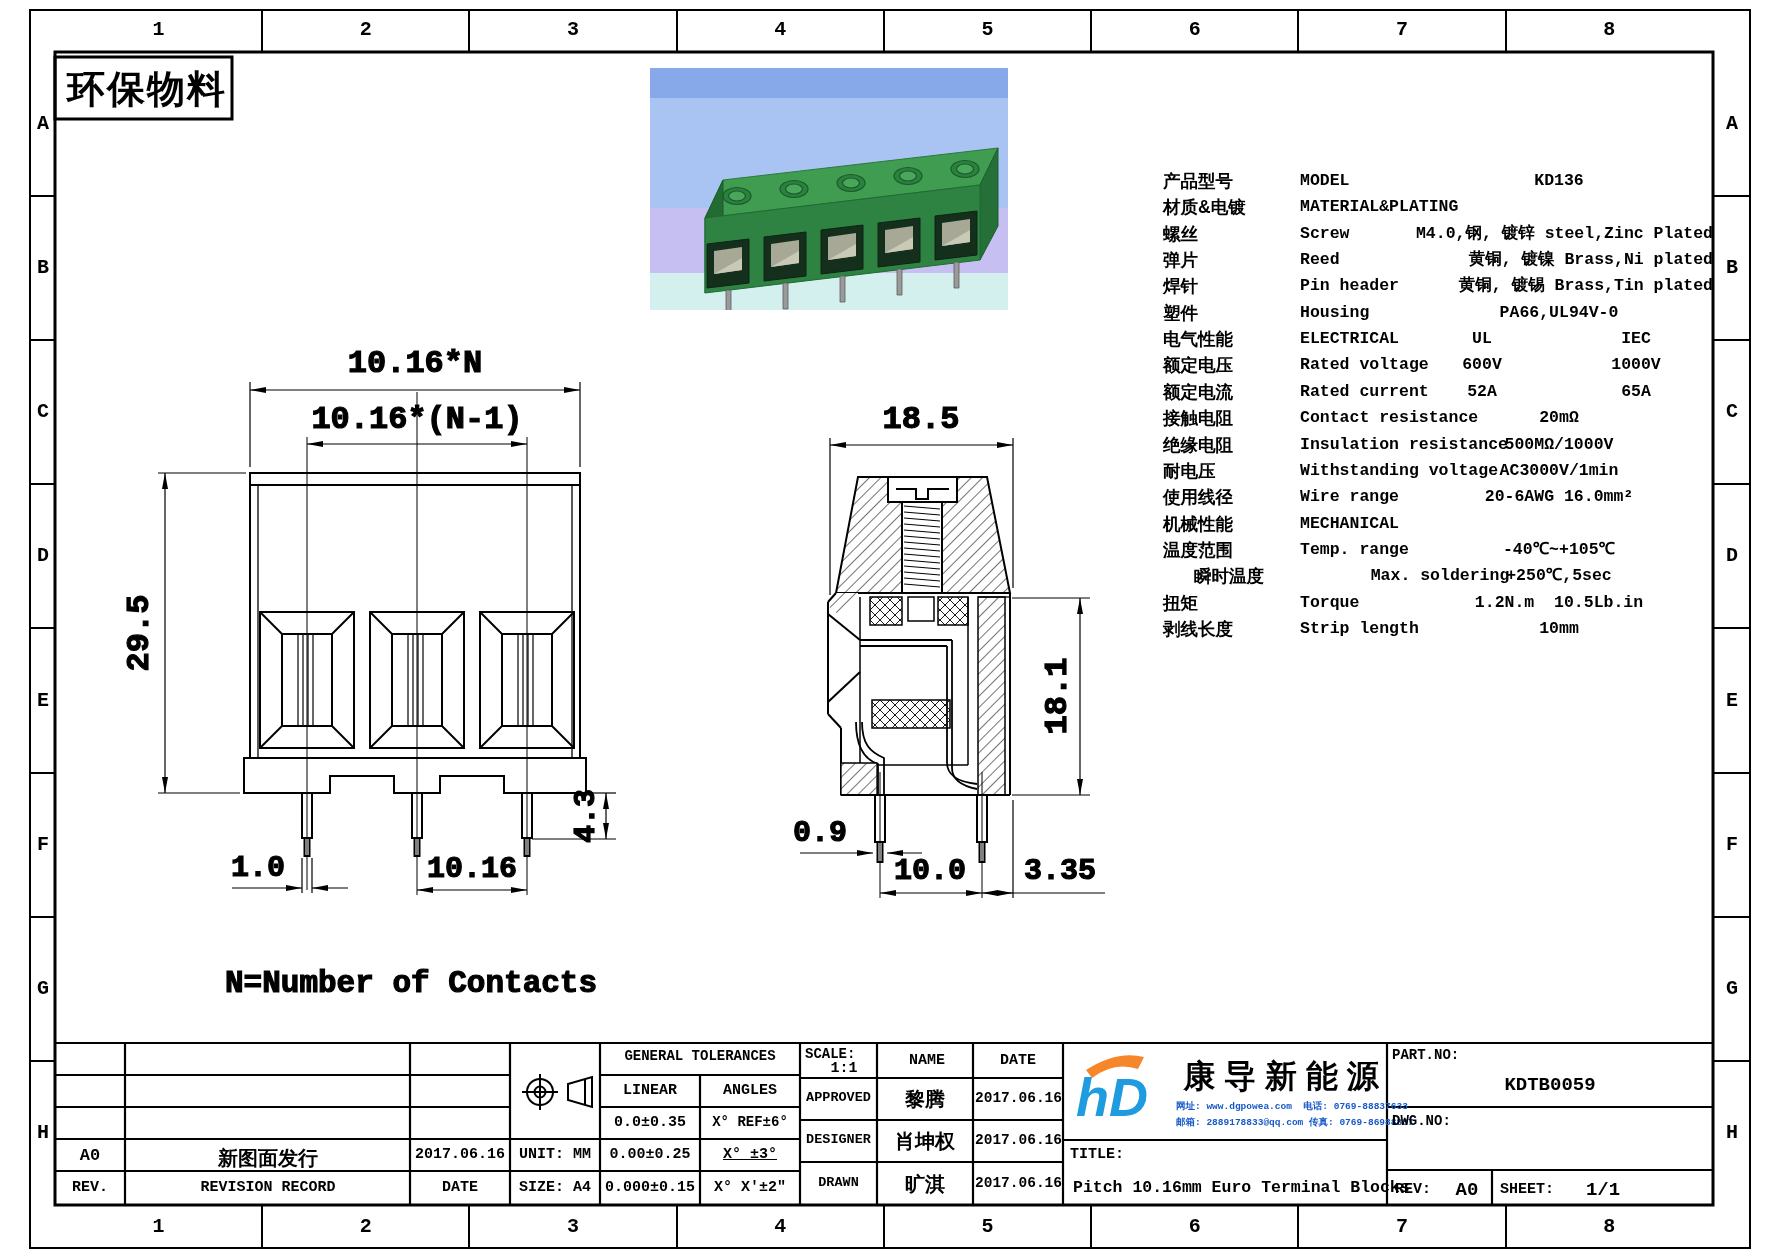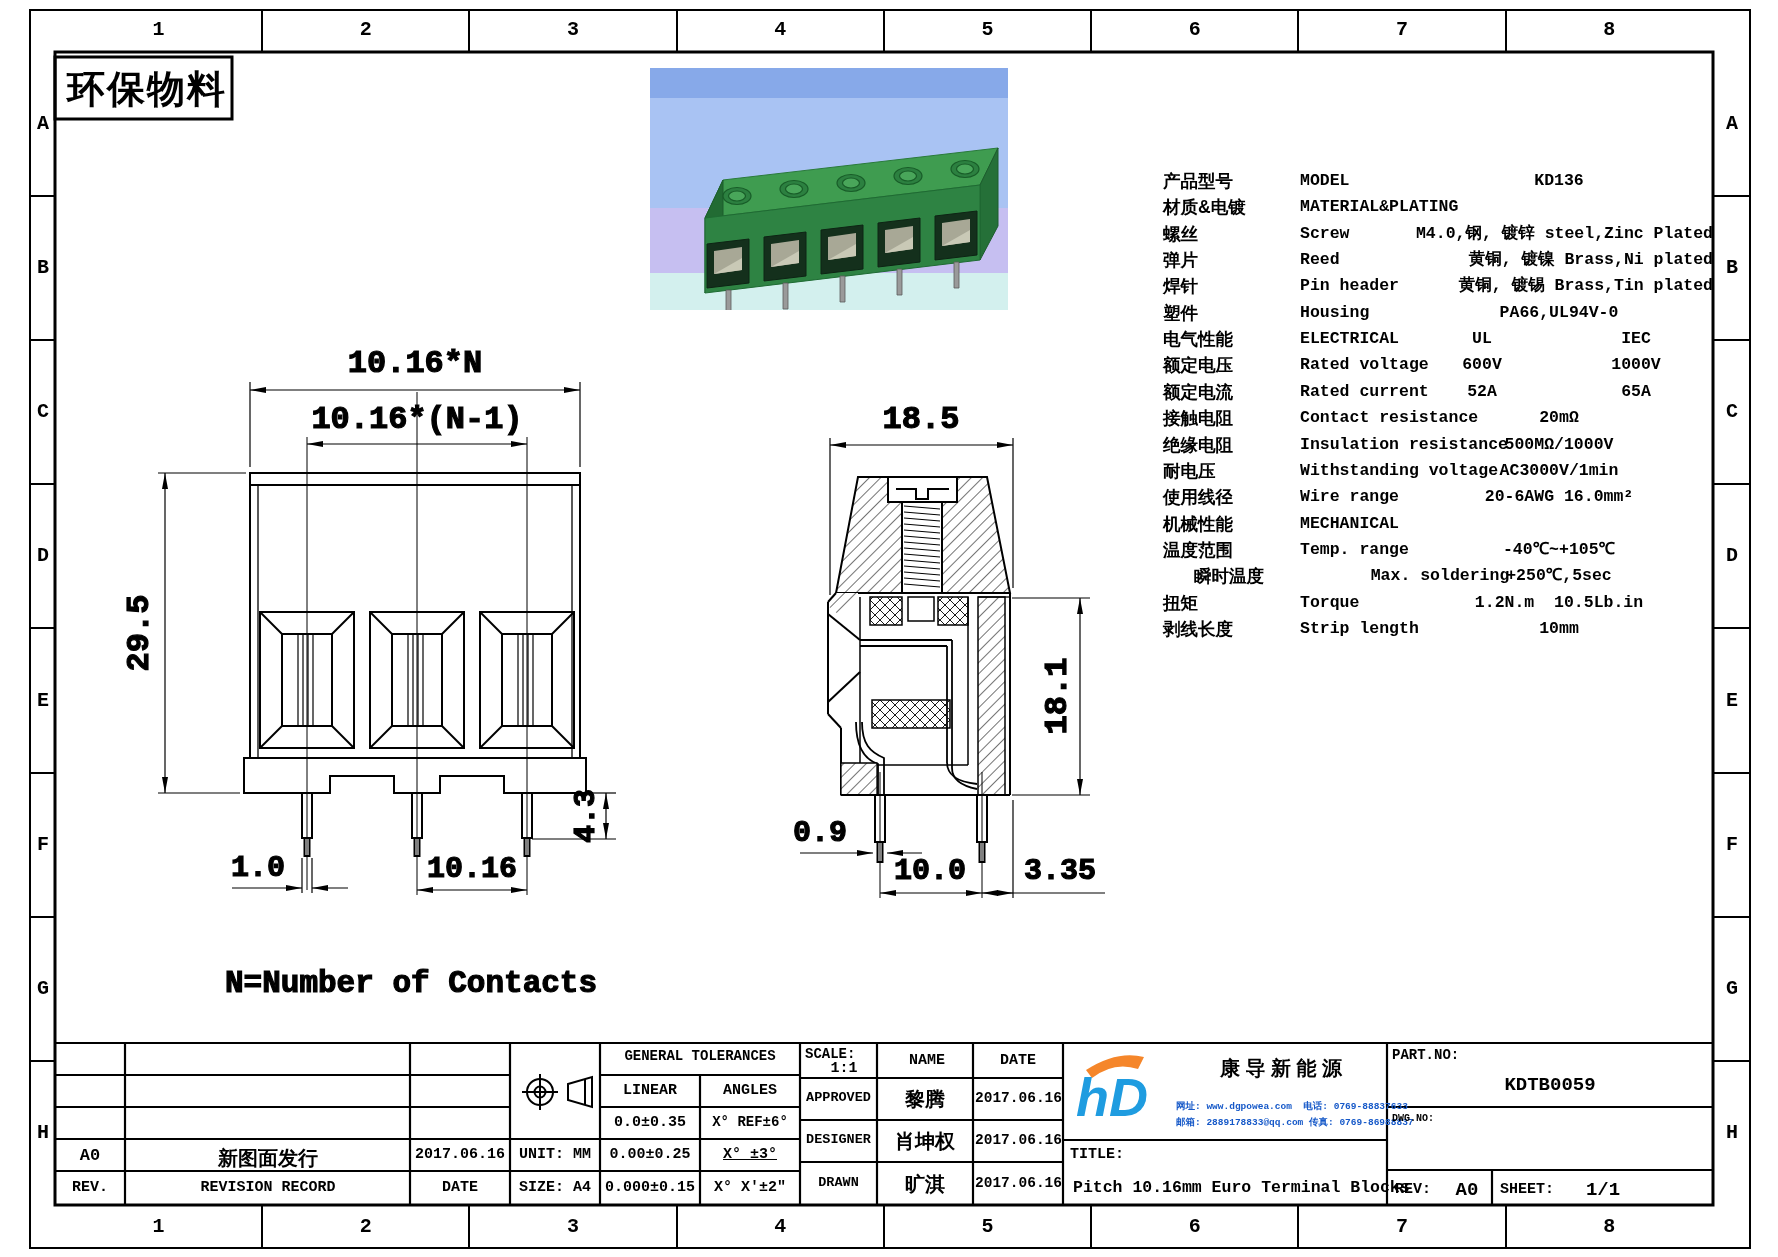--- a/index.html
+++ b/index.html
@@ -421,28 +421,28 @@
   <div class="tb cn" style="left:879px;top:1128px;width:92px;font-size:20px;font-weight:bold;">肖坤权</div>
   <div class="tb" style="left:975px;top:1132px;width:86px;font-size:14.5px;">2017.06.16</div>
   <div class="tb" style="left:801px;top:1175px;width:75px;font-size:13.5px;">DRAWN</div>
   <div class="tb cn" style="left:879px;top:1171px;width:92px;font-size:20px;font-weight:bold;">旷淇</div>
   <div class="tb" style="left:975px;top:1175px;width:86px;font-size:14.5px;">2017.06.16</div>
 
   <svg class="abs" style="left:1072px;top:1048px" width="100" height="88" viewBox="0 0 100 88">
     <path d="M14,22 Q45,2 72,9 L66,21 Q42,13 20,30 Z" fill="#f5862a"></path>
     <text x="4" y="68" font-family="Liberation Sans,sans-serif" font-size="54" font-style="italic" font-weight="bold" fill="#1f9ce0">hD</text>
   </svg>
-  <div class="tb cn" style="left:1175px;top:1055px;width:212px;font-size:20px;font-weight:bold;">康 导 新 能 源</div>
+  <div class="tb cn" style="left:1175px;top:1055px;width:212px;font-size:32px;font-weight:bold;">康 导 新 能 源</div>
   <div class="tb tb-left blue" style="left:1176px;top:1100px;width:210px;font-size:9.5px;">网址: www.dgpowea.com  电话: 0769-88837633</div>
   <div class="tb tb-left blue" style="left:1176px;top:1116px;width:210px;font-size:9.5px;">邮箱: 2889178833@qq.com 传真: 0769-86988837</div>
   <div class="tb tb-left" style="left:1070px;top:1146px;width:90px;font-size:15px;">TITLE:</div>
   <div class="tb tb-left" style="left:1073px;top:1178px;width:340px;font-size:16.5px;">Pitch 10.16mm Euro Terminal Blocks</div>
   <div class="tb tb-left" style="left:1392px;top:1047px;width:110px;font-size:14px;">PART.NO:</div>
   <div class="tb" style="left:1387px;top:1074px;width:326px;font-size:19px;">KDTB0059</div>
-  <div class="tb tb-left" style="left:1392px;top:1113px;width:110px;font-size:10px;">DWG.NO:</div>
+  <div class="tb tb-left" style="left:1392px;top:1113px;width:110px;font-size:14px;">DWG.NO:</div>
   <div class="tb tb-left" style="left:1395px;top:1181px;width:55px;font-size:15px;">REV:</div>
   <div class="tb" style="left:1438px;top:1179px;width:58px;font-size:19px;">A0</div>
   <div class="tb tb-left" style="left:1500px;top:1181px;width:70px;font-size:15px;">SHEET:</div>
   <div class="tb" style="left:1563px;top:1179px;width:80px;font-size:19px;">1/1</div>
 
 <div class="zone" style="left: 138.625px; top: 13px; width: 40px; height: 34px; line-height: 34px;">1</div>
     <div class="zone" style="left: 138.625px; top: 1210px; width: 40px; height: 34px; line-height: 34px;">1</div>
     <div class="zone" style="left: 345.875px; top: 13px; width: 40px; height: 34px; line-height: 34px;">2</div>
     <div class="zone" style="left: 345.875px; top: 1210px; width: 40px; height: 34px; line-height: 34px;">2</div>
     <div class="zone" style="left: 553.125px; top: 13px; width: 40px; height: 34px; line-height: 34px;">3</div>

